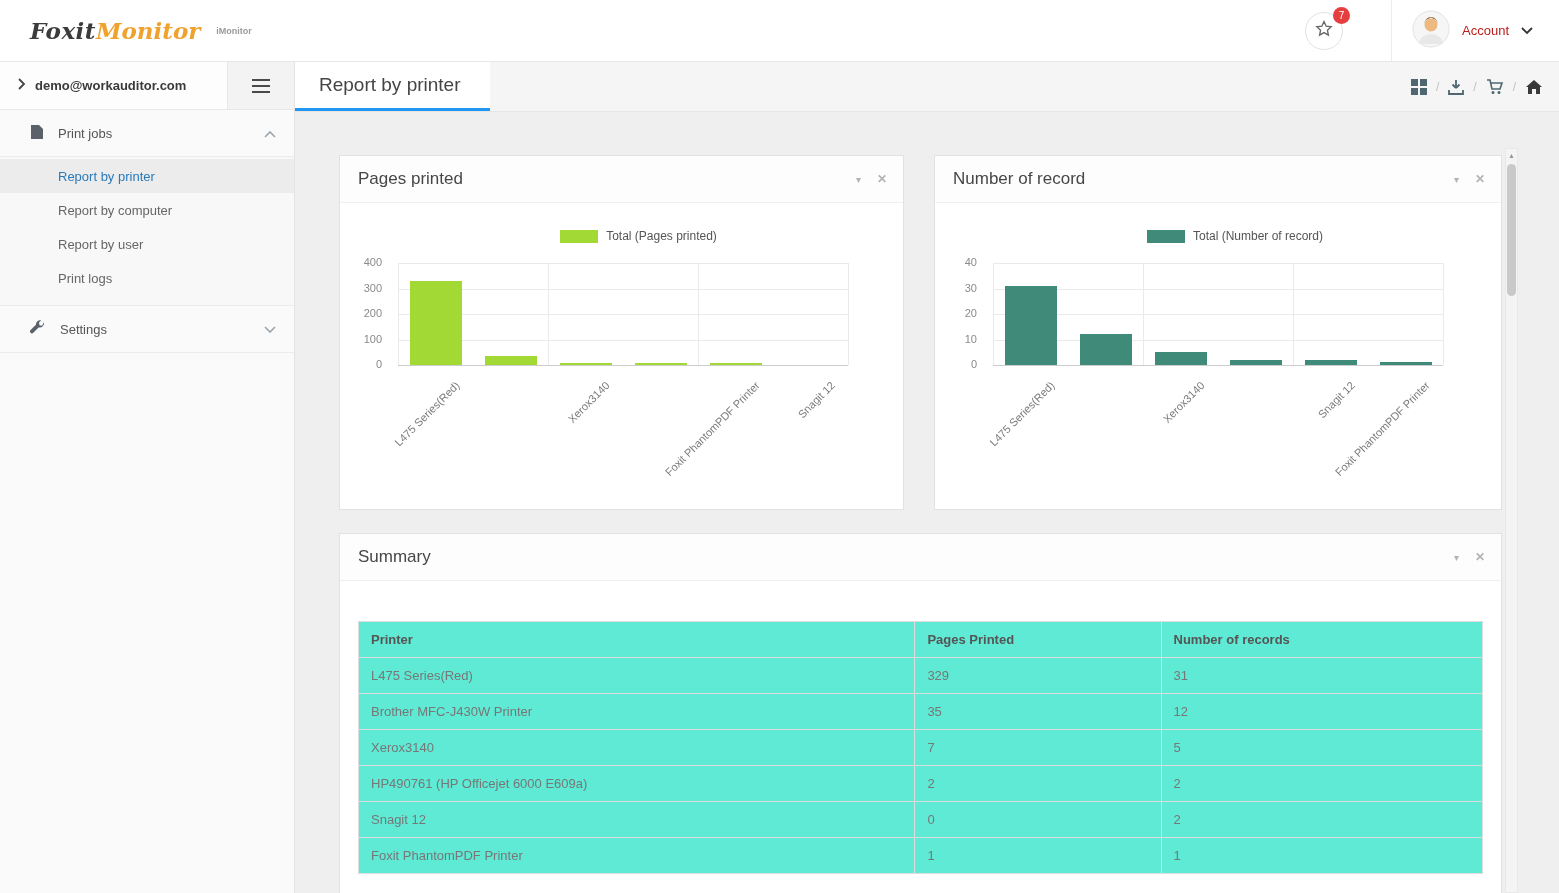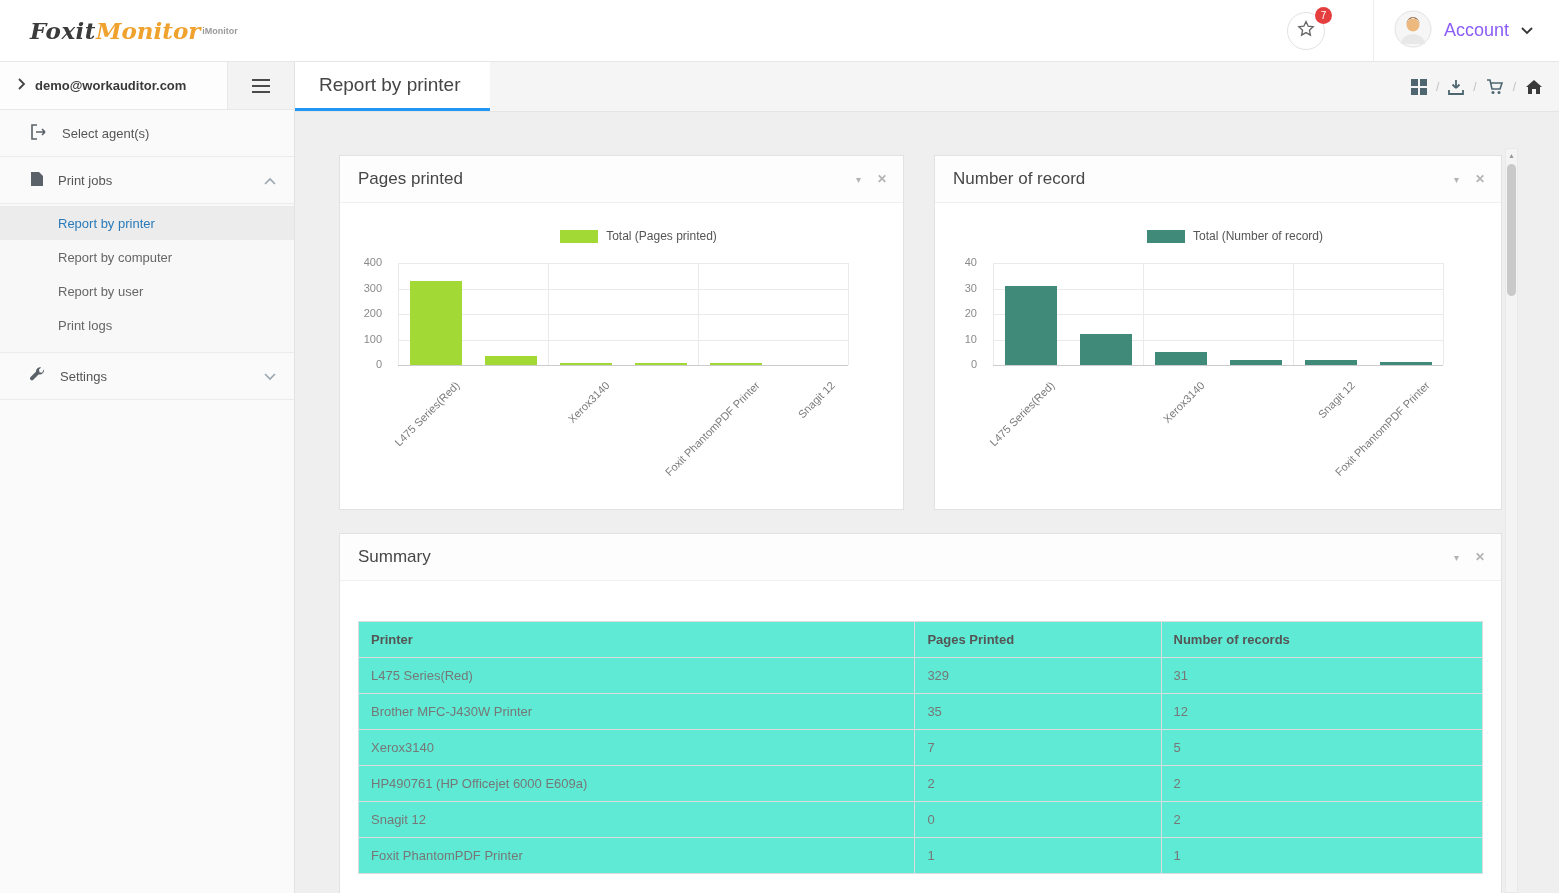--- a/index.html
+++ b/index.html
@@ -5,32 +5,32 @@
   * { margin:0; padding:0; box-sizing:border-box; }
   html,body { width:1559px; height:893px; overflow:hidden; background:#fff;
               font-family:"Liberation Sans", sans-serif; font-size:13px; }
 
   
   .topbar { height:62px; display:flex; align-items:center; background:#fff;
             border-bottom:1px solid #e7e7e7; position:relative; z-index:5; }
   .logo { padding-left:30px; font-family:"DejaVu Serif", serif; font-style:italic; font-weight:bold; }
   .logo-print { font-size:23px; color:#3b3b3b; letter-spacing:.5px; }
   .logo-monitor { font-size:23px; color:#f0a22e; }
-  .logo-sup { font-size:9px; color:#9a9a9a; vertical-align:super; margin-left:2px;
+  .logo-sup { font-size:9px; color:#9a9a9a; vertical-align:super; margin-left:16px;
               font-style:normal; font-family:"Liberation Sans", sans-serif; }
   .topbar-right { margin-left:auto; display:flex; align-items:center; height:100%; }
   .star-btn { position:relative; width:38px; height:38px; border:1px solid #e2e2e2;
               border-radius:50%; display:flex; align-items:center; justify-content:center;
               margin-right:48px; cursor:pointer; background:#fff; }
   .badge { position:absolute; top:-6px; right:-8px; min-width:17px; height:17px; border-radius:9px;
            background:#e53e3e; color:#fff; font-size:10px; display:flex; align-items:center;
            justify-content:center; padding:0 3px; }
   .account { display:flex; align-items:center; gap:12px; border-left:1px solid #ececec;
              height:100%; padding:0 26px 0 20px; cursor:pointer; }
-  .account-label { font-size:18px; color:#8b5cf6; }
+  .account-label { font-size:13px; color:#b91c1c; }
 
   
   .layout { display:flex; height:831px;justify-content:flex-end; }
 
   
   .sidebar { width:295px; flex-shrink:0; background:#fafafa; border-right:1px solid #e3e3e3; }
   .sidebar-top { display:flex; height:48px; border-bottom:1px solid #e8e8e8; }
   .email-row { width:228px; display:flex; align-items:center; gap:9px; padding-left:18px;
                background:#fdfdfd; border-right:1px solid #e8e8e8; font-weight:bold;
                font-size:13px; color:#3a3a3a; cursor:pointer; }
@@ -149,29 +149,20 @@
         </span>
         <span>demo@workauditor.com</span>
       </div>
       <div class="hamburger">
         <i></i>
           <i></i>
           <i></i>
       </div>
     </div>
 
-    <div class="side-item">
-      <span>
-        <svg width="18" height="16" viewBox="0 0 18 16">
-            <path d="M7 1H2v14h5" fill="none" stroke="#5b6168" stroke-width="1.6"></path>
-            <path d="M6 8h9m0 0l-3-3m3 3l-3 3" fill="none" stroke="#5b6168" stroke-width="1.6"></path>
-          </svg>
-      </span>
-      <span class="grow">Select agent(s)</span>
-    </div>
 
     <div class="side-item">
       <span>
         <svg width="14" height="16" viewBox="0 0 14 16">
             <path d="M1 1h8l4 4v10H1z" fill="#5b6168"></path>
           </svg>
       </span>
       <span class="grow">Print jobs</span>
       <span>
         <svg width="12" height="8" viewBox="0 0 12 8">

